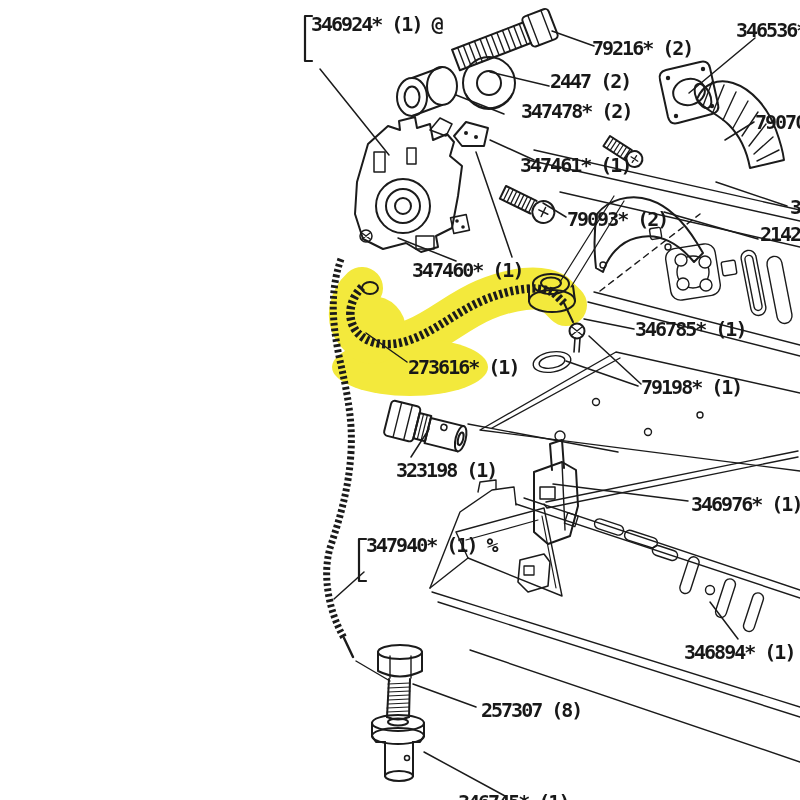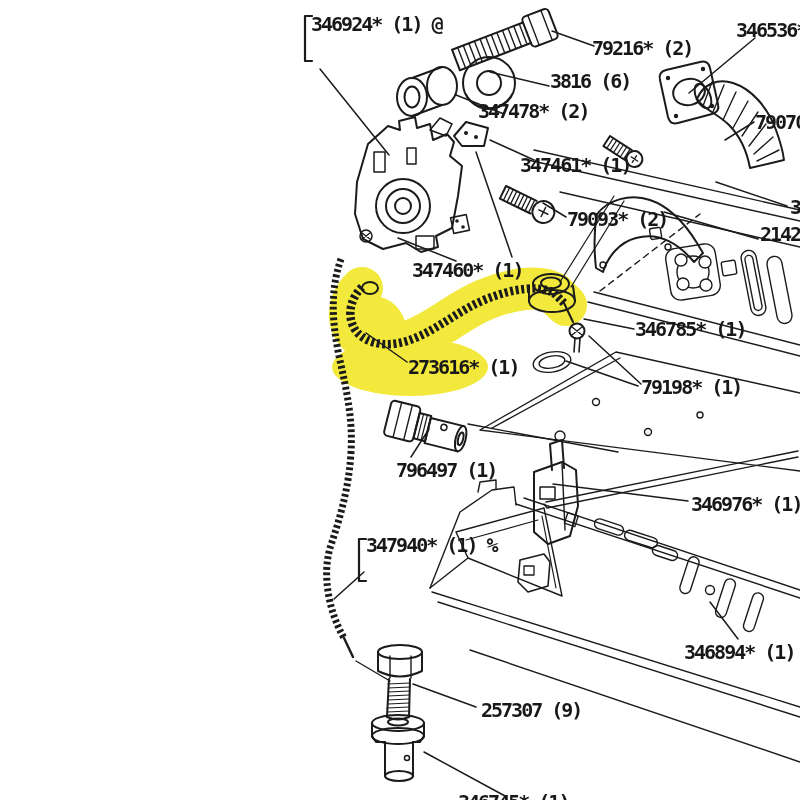--- a/index.html
+++ b/index.html
@@ -235,32 +235,32 @@
   </g>
 
   <g stroke-width="2.2">
     <path d="M312 16 L305 16 L305 61 L312 61"></path>
     <path d="M366 539 L359 539 L359 581 L366 581"></path>
   </g>
 </svg>
 
 <div class="lbl" style="left:311px;top:13px">346924* (1) @</div>
 <div class="lbl" style="left:592px;top:37px">79216* (2)</div>
-<div class="lbl" style="left:550px;top:70px">3816 (6)</div>
-<div class="lbl" style="left:478px;top:100px">347478* (2)</div>
+<div class="lbl" style="left:550px;top:70px">2447 (2)</div>
+<div class="lbl" style="left:521px;top:100px">347478* (2)</div>
 <div class="lbl" style="left:736px;top:19px">346536*</div>
 <div class="lbl" style="left:520px;top:154px">347461* (1)</div>
 <div class="lbl" style="left:567px;top:208px">79093* (2)</div>
 <div class="lbl" style="left:755px;top:111px">79070</div>
 <div class="lbl" style="left:412px;top:259px">347460* (1)</div>
 <div class="lbl" style="left:790px;top:196px">3</div>
 <div class="lbl" style="left:760px;top:223px">2142</div>
 <div class="lbl" style="left:635px;top:318px">346785* (1)</div>
 <div class="lbl" style="left:408px;top:356px">273616* (1)</div>
 <div class="lbl" style="left:641px;top:376px">79198* (1)</div>
-<div class="lbl" style="left:396px;top:459px">796497 (1)</div>
+<div class="lbl" style="left:396px;top:459px">323198 (1)</div>
 <div class="lbl" style="left:691px;top:493px">346976* (1)</div>
 <div class="lbl" style="left:366px;top:534px">347940* (1) %</div>
 <div class="lbl" style="left:684px;top:641px">346894* (1)</div>
-<div class="lbl" style="left:481px;top:699px">257307 (9)</div>
+<div class="lbl" style="left:481px;top:699px">257307 (8)</div>
 <div class="lbl" style="left:458px;top:791px">346745* (1)</div>
 
 </div>
 
 </body></html>

